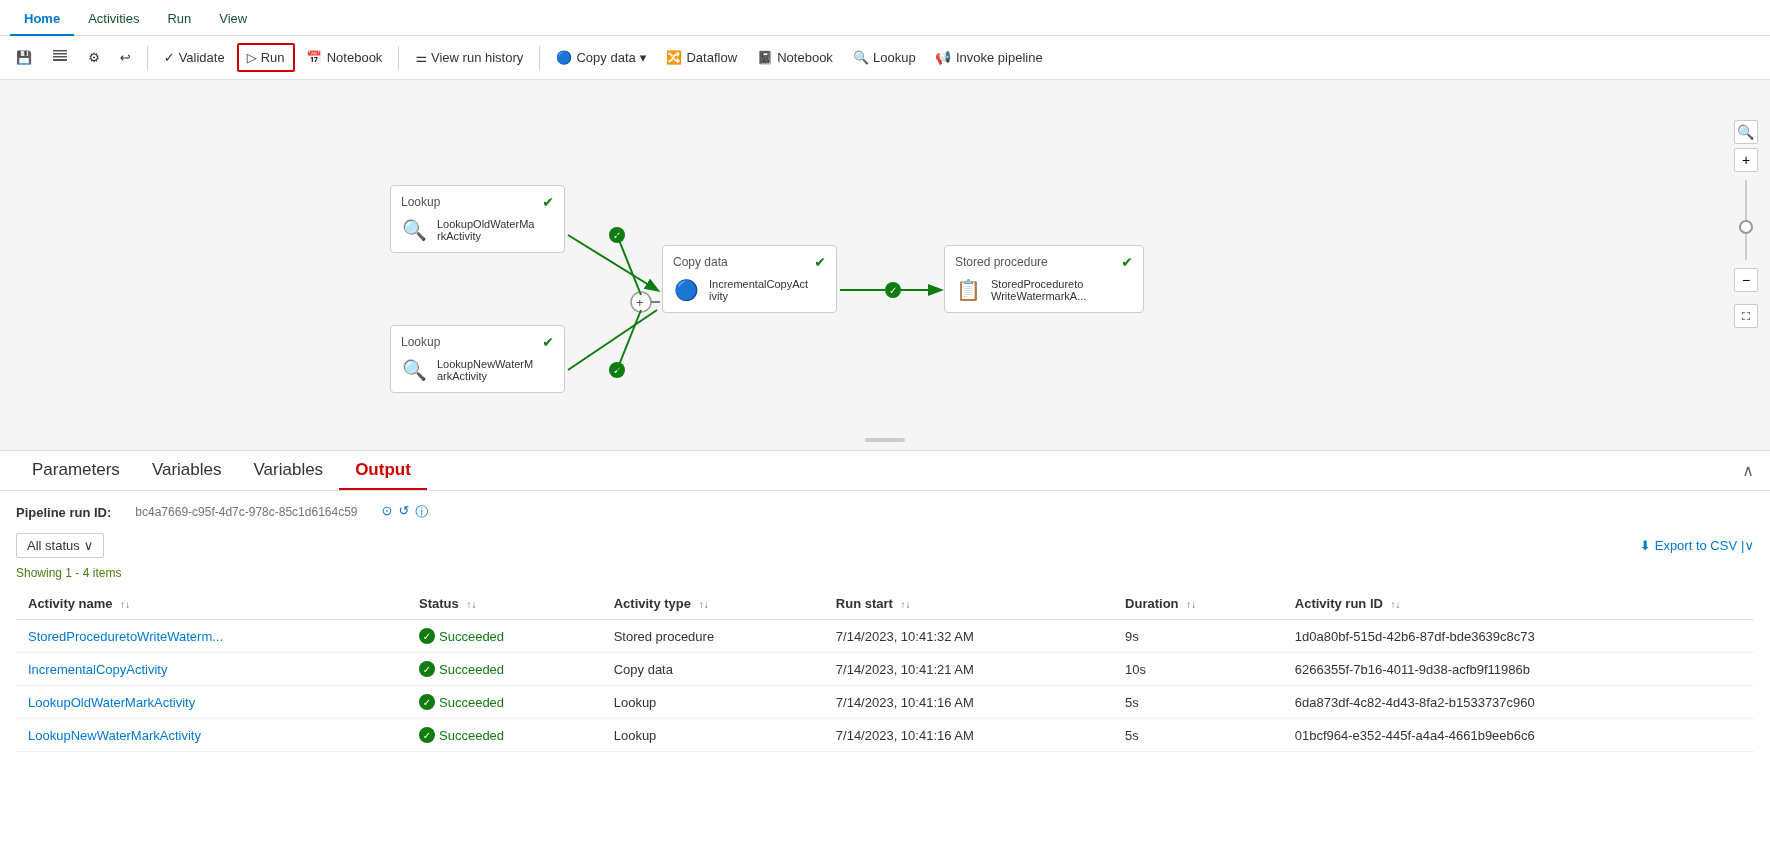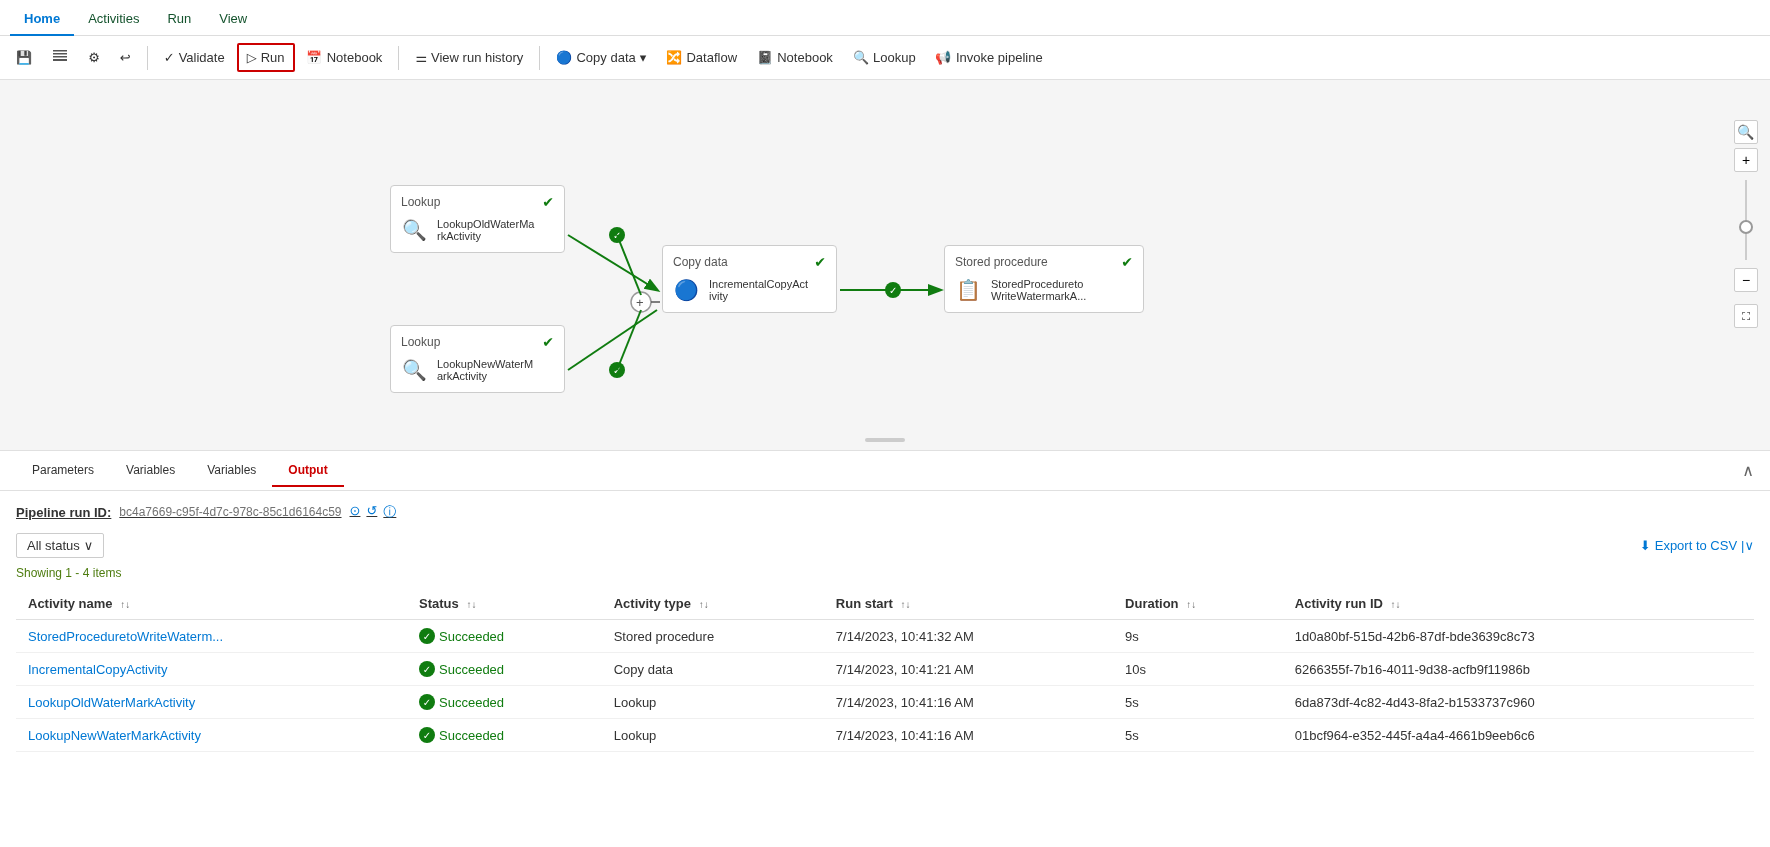--- a/index.html
+++ b/index.html
@@ -22,27 +22,27 @@
     .node-header { font-size: 12px; color: #666; margin-bottom: 6px; display: flex; align-items: center; justify-content: space-between; }
     .node-content { display: flex; align-items: center; gap: 8px; }
     .node-icon { width: 28px; height: 28px; border-radius: 2px; display: flex; align-items: center; justify-content: center; font-size: 16px; }
     .node-label { font-size: 11px; color: #333; max-width: 100px; word-break: break-word; }
     .success-badge { color: #107c10; font-size: 14px; }
 
     
     .bottom-panel { border-top: 1px solid #e0e0e0; background: #fff; position: absolute; bottom: 0; left: 0; right: 0; }
     .panel-tabs { display: flex; align-items: center; border-bottom: 1px solid #e0e0e0; padding: 0 16px; height: 40px; justify-content: space-between; }
     .panel-tab-list { display: flex; gap: 0; }
-    .panel-tab { padding: 8px 16px; font-size: 12px; cursor: pointer; color: #333; border-bottom: 2px solid transparent; }
+    .panel-tab { padding: 8px 16px; font-size: 17px; cursor: pointer; color: #333; border-bottom: 2px solid transparent; }
     .panel-tab.active { color: #c00; border-bottom: 2px solid #c00; font-weight: 600; }
     .panel-collapse { cursor: pointer; color: #666; font-size: 16px; }
 
     
     .output-panel { padding: 12px 16px; }
-    .run-id-row { display: flex; align-items: center; gap: 8px; margin-bottom: 12px; font-size: 13px; text-decoration: underline; }
+    .run-id-row { display: flex; align-items: center; gap: 24px; margin-bottom: 12px; font-size: 13px; }
     .run-id-label { font-weight: 700; }
     .run-id-value { color: #737373; font-size: 12px; }
     .run-id-icons { display: flex; gap: 6px; color: #0078d4; }
 
     .filter-row { display: flex; align-items: center; justify-content: space-between; margin-bottom: 8px; }
     .status-filter { display: flex; align-items: center; gap: 4px; border: 1px solid #ccc; padding: 4px 10px; border-radius: 2px; cursor: pointer; font-size: 13px; }
     .export-btn { display: flex; align-items: center; gap: 4px; color: #0078d4; cursor: pointer; font-size: 13px; border: none; background: none; }
 
     .count-text { font-size: 12px; color: #4d7c0f; margin-bottom: 8px; }
 

